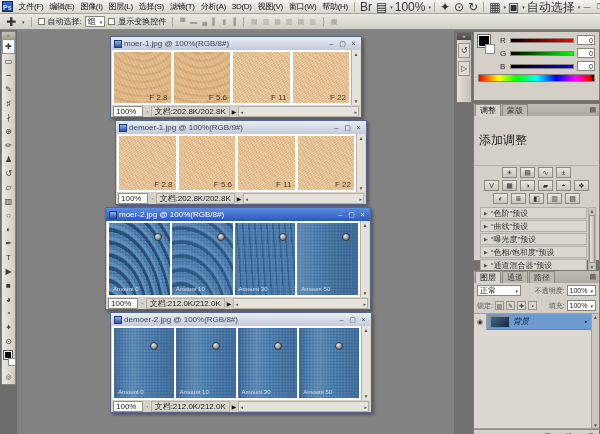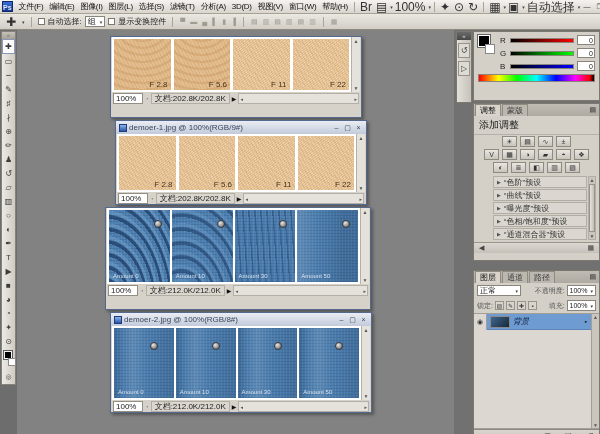--- a/index.html
+++ b/index.html
@@ -98,24 +98,24 @@
   .srow{display:flex;align-items:center;gap:3px}
   .slabel{width:7px;font-size:8px;color:#222}
   .strack{flex:1;height:5px;border:1px solid #8a857b}
   .tr-r{background:linear-gradient(90deg,#000,#f00)}
   .tr-g{background:linear-gradient(90deg,#000,#0f0)}
   .tr-b{background:linear-gradient(90deg,#000,#00f)}
   .sval{width:18px;height:10px;background:#fff;border:1px solid #8a857b;font-size:7px;text-align:right;padding:0 1px;line-height:9px}
   .spectrum{height:8px;margin:1px 4px 3px 4px;border:1px solid #8a857b;background:linear-gradient(90deg,#f00 0%,#ff0 17%,#0f0 33%,#0ff 50%,#00f 67%,#f0f 84%,#f00 96%,#000 100%)}
 
   
-  .ahead{font-size:10px;color:#222;padding:2px 5px;border-bottom:1px solid #b5b1a8}
+  .ahead{font-size:12px;color:#222;padding:16px 5px;border-bottom:1px solid #b5b1a8}
   .airow{display:flex;justify-content:center;gap:3px;padding:1px 0}
   .aicon{width:15px;height:11px;background:linear-gradient(#eae7e1,#c9c5bd);border:1px solid #8f8a80;font-size:7px;color:#333;display:flex;align-items:center;justify-content:center}
-  .plistwrap{display:flex;margin:2px 3px 0 19px}
+  .plistwrap{display:flex;margin:2px 3px 0 6px}
   .plist{flex:1;display:flex;flex-direction:column;gap:1px}
   .prow{height:12px;background:#dbd7d0;border:1px solid #b2aea5;display:flex;align-items:center;gap:3px;padding:0 3px;font-size:8px;color:#333}
   .ptri{font-size:5px;color:#555}
   .pscroll{width:8px;background:#cac6be;border:1px solid #b2aea5;margin-left:1px;display:flex;flex-direction:column;justify-content:space-between;align-items:center;font-size:5px;color:#555}
   .pthumb{width:6px;flex:1;margin:1px 0;background:linear-gradient(90deg,#e6e3dd,#c2beb6);border:1px solid #98938b}
   .afoot{height:11px;border-top:1px solid #98938b;margin-top:2px;background:linear-gradient(#dcd8d1,#c5c1b9);display:flex;align-items:center;justify-content:space-between;padding:0 5px;font-size:7px;color:#444}
 
   
   .lrow1{display:flex;align-items:center;gap:2px;padding:2px 3px}
   .lselect{width:44px;height:11px;background:#fff;border:1px solid #8a857b;display:flex;align-items:center;justify-content:space-between;padding:0 2px;font-size:8px}
@@ -230,20 +230,27 @@
     <div class="tool">✦</div>
     <div class="tool">⊙</div>
     <div class="swatches">
       <span class="fgsw"></span>
       <span class="bgsw"></span>
     </div>
     <div class="qmask">◎</div>
   </div>
 
   <div class="win inactive" style="left:110px;top:36px;width:252px;height:82px">
+    <div class="tb">
+      <span class="doc-icon"></span>
+      <span class="wtitle">moer-1.jpg @ 100%(RGB/8#)</span>
+      <span class="wbtn">–</span>
+      <span class="wbtn">▢</span>
+      <span class="wbtn">×</span>
+    </div>
     <div class="wc" style="height:55px">
       <div class="imgarea">
         <div class="sand swirl">
             <span class="flabel">F 2.8</span>
           </div>
         <div class="sand swirl">
             <span class="flabel">F 5.6</span>
           </div>
         <div class="sand">
             <span class="flabel">F 11</span>
@@ -307,20 +314,27 @@
         </span>
       <span class="tribtn">▶</span>
       <span class="hscroll">
           <span>◂</span>
           <span>▸</span>
         </span>
     </div>
   </div>
 
   <div class="win active" style="left:105px;top:207px;width:266px;height:103px">
+    <div class="tb">
+      <span class="doc-icon"></span>
+      <span class="wtitle">moer-2.jpg @ 100%(RGB/8#)</span>
+      <span class="wbtn">–</span>
+      <span class="wbtn">▢</span>
+      <span class="wbtn">×</span>
+    </div>
     <div class="wc" style="height:76px">
       <div class="imgarea tight">
         <div class="denim m1">
             <span class="rivet rv3"></span>
             <span class="alabel">Amount 0</span>
           </div>
         <div class="denim m2">
             <span class="rivet rv3"></span>
             <span class="alabel">Amount 10</span>
           </div>

